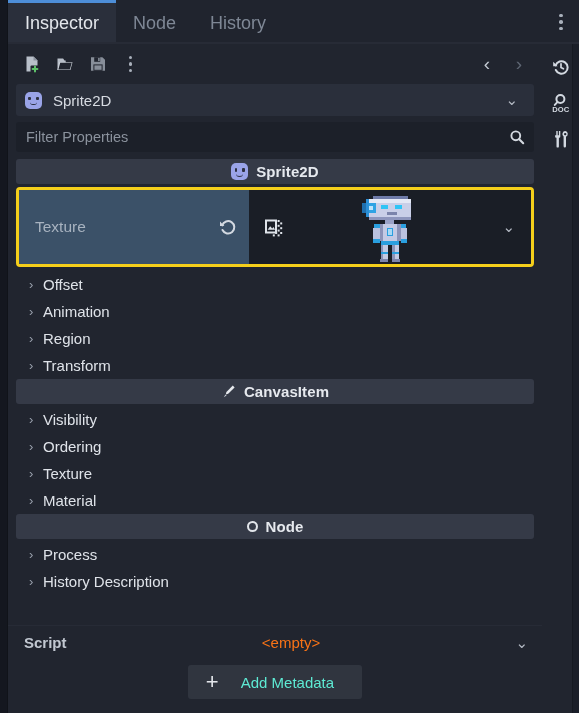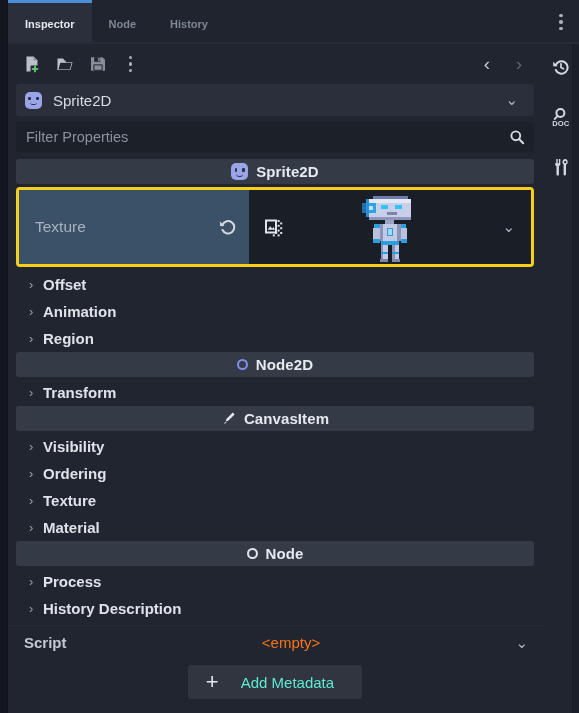--- a/index.html
+++ b/index.html
@@ -48,26 +48,25 @@
     flex: 0 0 auto;
   }
   .tabbar::after {
     content: "";
     position: absolute; left: 0; right: 0; bottom: 0;
     height: 2px; background: #272b36;
   }
   .tab {
     display: flex; align-items: center;
     padding: 0 17px;
-    font-size: 11px;
+    font-size: 18px;
     color: #7e8795;
     position: relative;
     cursor: pointer;
     user-select: none;
-    font-weight: bold;
   }
   .tab.active {
     color: #e4e7ec;
     background: #2a2f3b;
     border-top: 3px solid #4d8ed8;
     padding-top: 0px;
   }
   .tab:not(.active) { border-top: 3px solid transparent; }
   .tab-spacer { flex: 1; }
   .tab-menu {
@@ -91,21 +90,21 @@
     flex-direction: column;
     padding: 0;
   }
   .sidecol {
     width: 37px;
     flex: 0 0 37px;
     display: flex;
     flex-direction: column;
     align-items: center;
     padding-top: 10px;
-    gap: 24px;
+    gap: 10px;
     background: #21252f;
   }
 
   
   .toolbar {
     height: 40px;
     display: flex;
     align-items: center;
     padding: 0 8px;
     gap: 2px;
@@ -216,21 +215,21 @@
     align-items: center;
     gap: 7px;
     padding-left: 13px;
     cursor: pointer;
   }
   .proprow .arrow {
     color: #99a1ad; font-size: 13px; line-height: 1;
     width: 7px; flex: 0 0 auto;
   }
   .proprow .plabel {
-    font-size: 15px; font-weight: bold; color: #dfe3e9; text-align: center;
+    font-size: 15px; font-weight: normal; color: #dfe3e9; text-align: center;
   }
 
   
   .texrow-wrap {
     position: relative;
     margin: 3px 0 4px 0;
     border: 3px solid #f5cf1b;
     border-radius: 4px;
     height: 80px;
     display: flex;
@@ -483,24 +482,20 @@
           </div>
           <div class="proprow">
             <span class="arrow">›</span>
             <span class="plabel">Animation</span>
           </div>
           <div class="proprow">
             <span class="arrow">›</span>
             <span class="plabel">Region</span>
           </div>
 
-          <div class="section">
-            <span class="circle-ico blue"></span>
-            <span class="section-label">Node2D</span>
-          </div>
           <div class="proprow">
             <span class="arrow">›</span>
             <span class="plabel">Transform</span>
           </div>
 
           <div class="section">
             <svg width="15" height="15" viewBox="0 0 15 15">
               <path d="M11.8 1.6l1.8 1.8-6.4 6.4-2.4.6.6-2.4z" fill="#e6e9ee"></path>
               <path d="M4.4 10.4l-1.6 2.8 2.8-1.6z" fill="#c7ccd5"></path>
             </svg>

